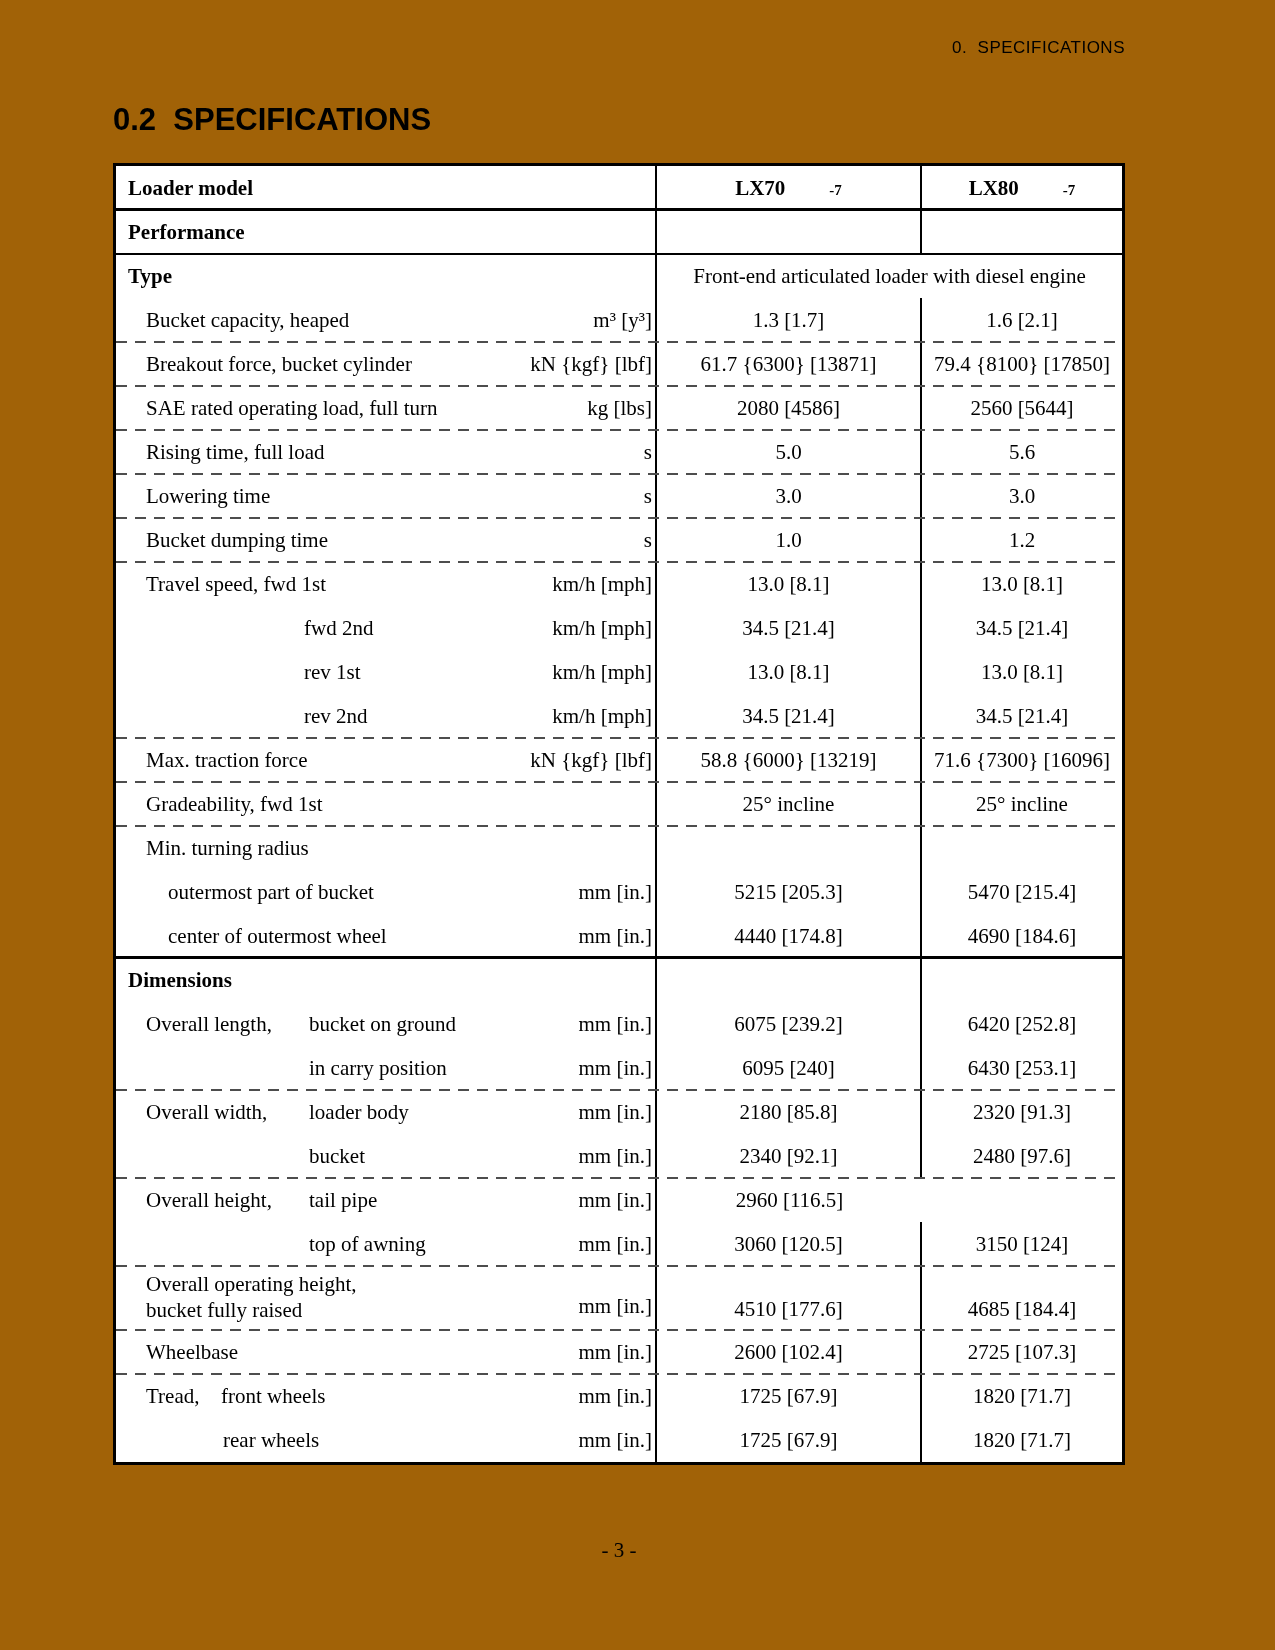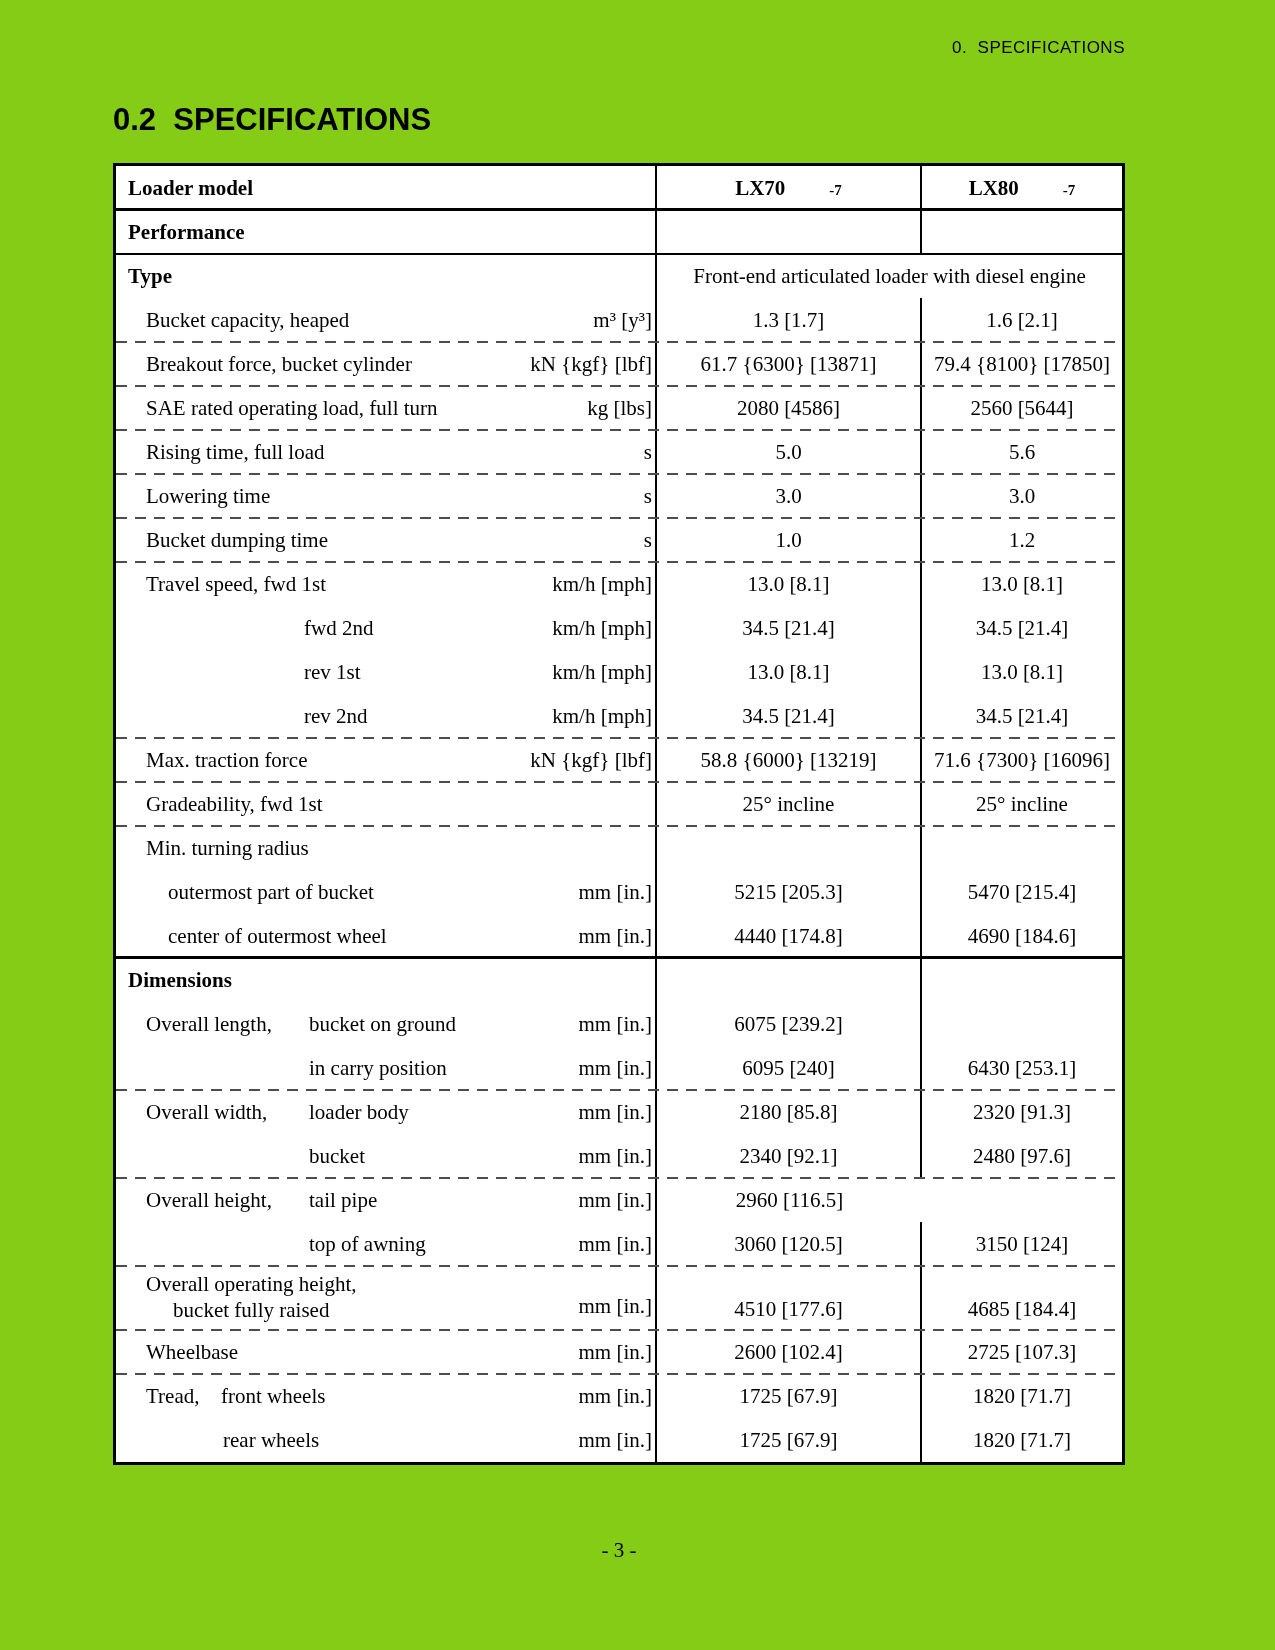--- a/index.html
+++ b/index.html
@@ -1,34 +1,34 @@
 <!DOCTYPE html>
 <html><head>
 <meta charset="utf-8">
 <style>
   html,body { margin:0; padding:0; background:#ffffff; }
   body { width:1275px; height:1650px; font-family:"Liberation Serif", serif; color:#000; }
-  .page { position:relative; width:1275px; height:1650px; background:#84cc16; overflow:hidden; }
+  .page { position:relative; width:1275px; height:1650px; background:#a16207; overflow:hidden; }
 
   .page-header {
     position:absolute; top:38px; left:113px; width:1012px;
     text-align:right; font-family:"Liberation Sans", sans-serif;
     font-size:17px; white-space:pre; letter-spacing:0.5px;
   }
   .title {
     position:absolute; top:102px; left:113px; margin:0;
     font-family:"Liberation Sans", sans-serif; font-weight:bold;
     font-size:31px; white-space:pre; letter-spacing:0px;
   }
 
   .spec-table {
     position:absolute; top:163px; left:113px; width:1012px;
     border:3px solid #000; box-sizing:border-box; background:#fff;
   }
-  .trow { position:relative; display:grid; grid-template-columns:541px 265px 200px; height:44px;text-align:center; }
+  .trow { position:relative; display:grid; grid-template-columns:541px 265px 200px; height:44px; }
   .trow.tall  { height:64px; }
   .trow.span2 { grid-template-columns:541px 465px; }
 
   .cell { position:relative; box-sizing:border-box; display:flex; align-items:center; justify-content:center; font-size:21px; line-height:1.15; }
   .cell.c1 { border-right:2px solid #000; justify-content:flex-start; }
   .cell.c2 { border-right:2px solid #000; }
   .trow.span2 .cell.c2 { border-right:none; }
   .bold { font-weight:bold; }
 
   .lbl  { position:absolute; top:50%; transform:translateY(-50%); white-space:nowrap; }
@@ -345,20 +345,25 @@
         <div class="cell c1">
           <span class="lbl ind-1">Overall length,</span>
           <span class="lbl tab-1">bucket on ground</span>
           <span class="unit">mm [in.]</span>
         </div>
         <div class="cell c2">
           <span class="vwrap">
             <span>6075 [239.2]</span>
           </span>
         </div>
+        <div class="cell c3">
+          <span class="vwrap">
+            <span>6420 [252.8]</span>
+          </span>
+        </div>
       </div>
       <div class="trow">
         <div class="cell c1">
           <span class="lbl tab-1">in carry position</span>
           <span class="unit">mm [in.]</span>
         </div>
         <div class="cell c2">
           <span class="vwrap">
             <span>6095 [240]</span>
           </span>

